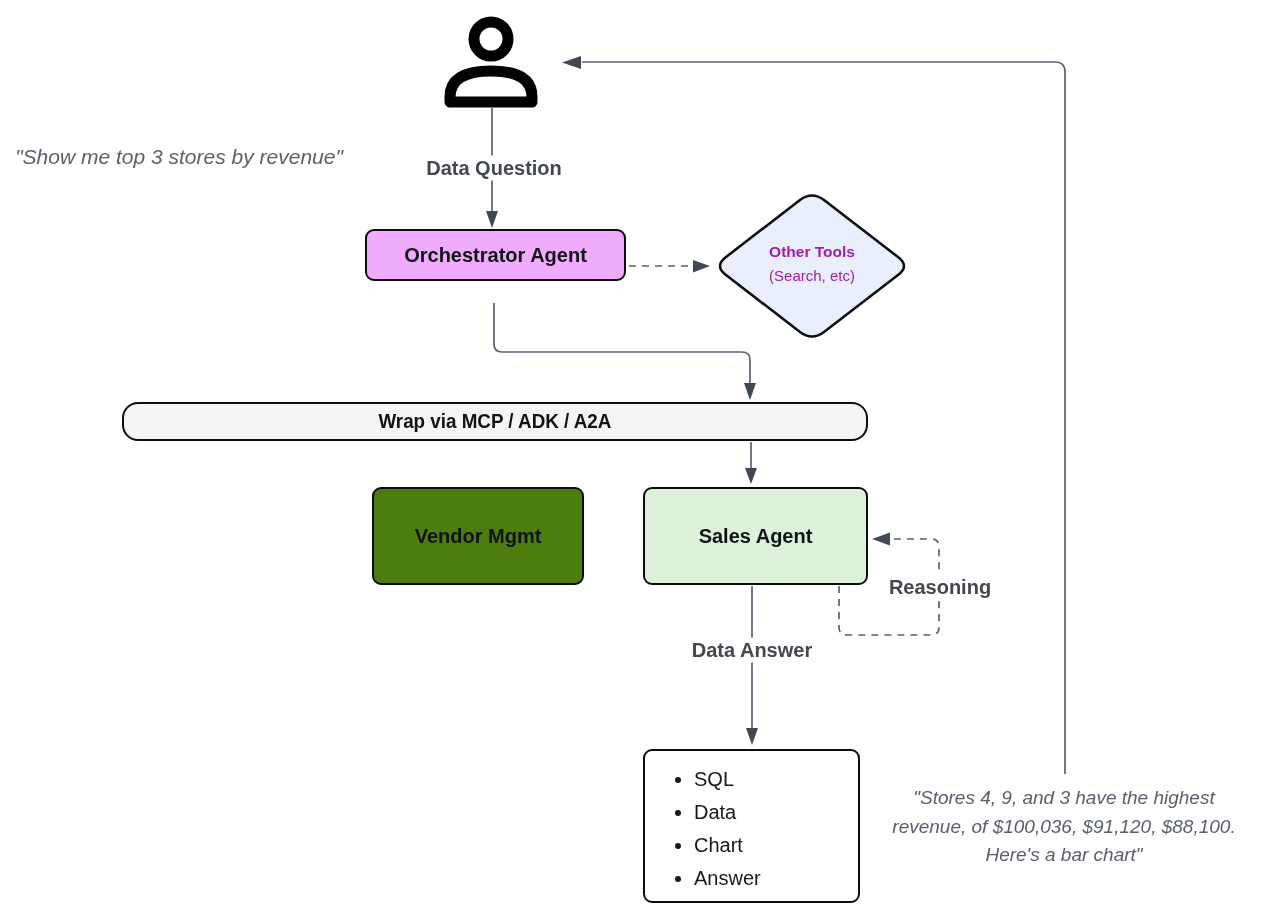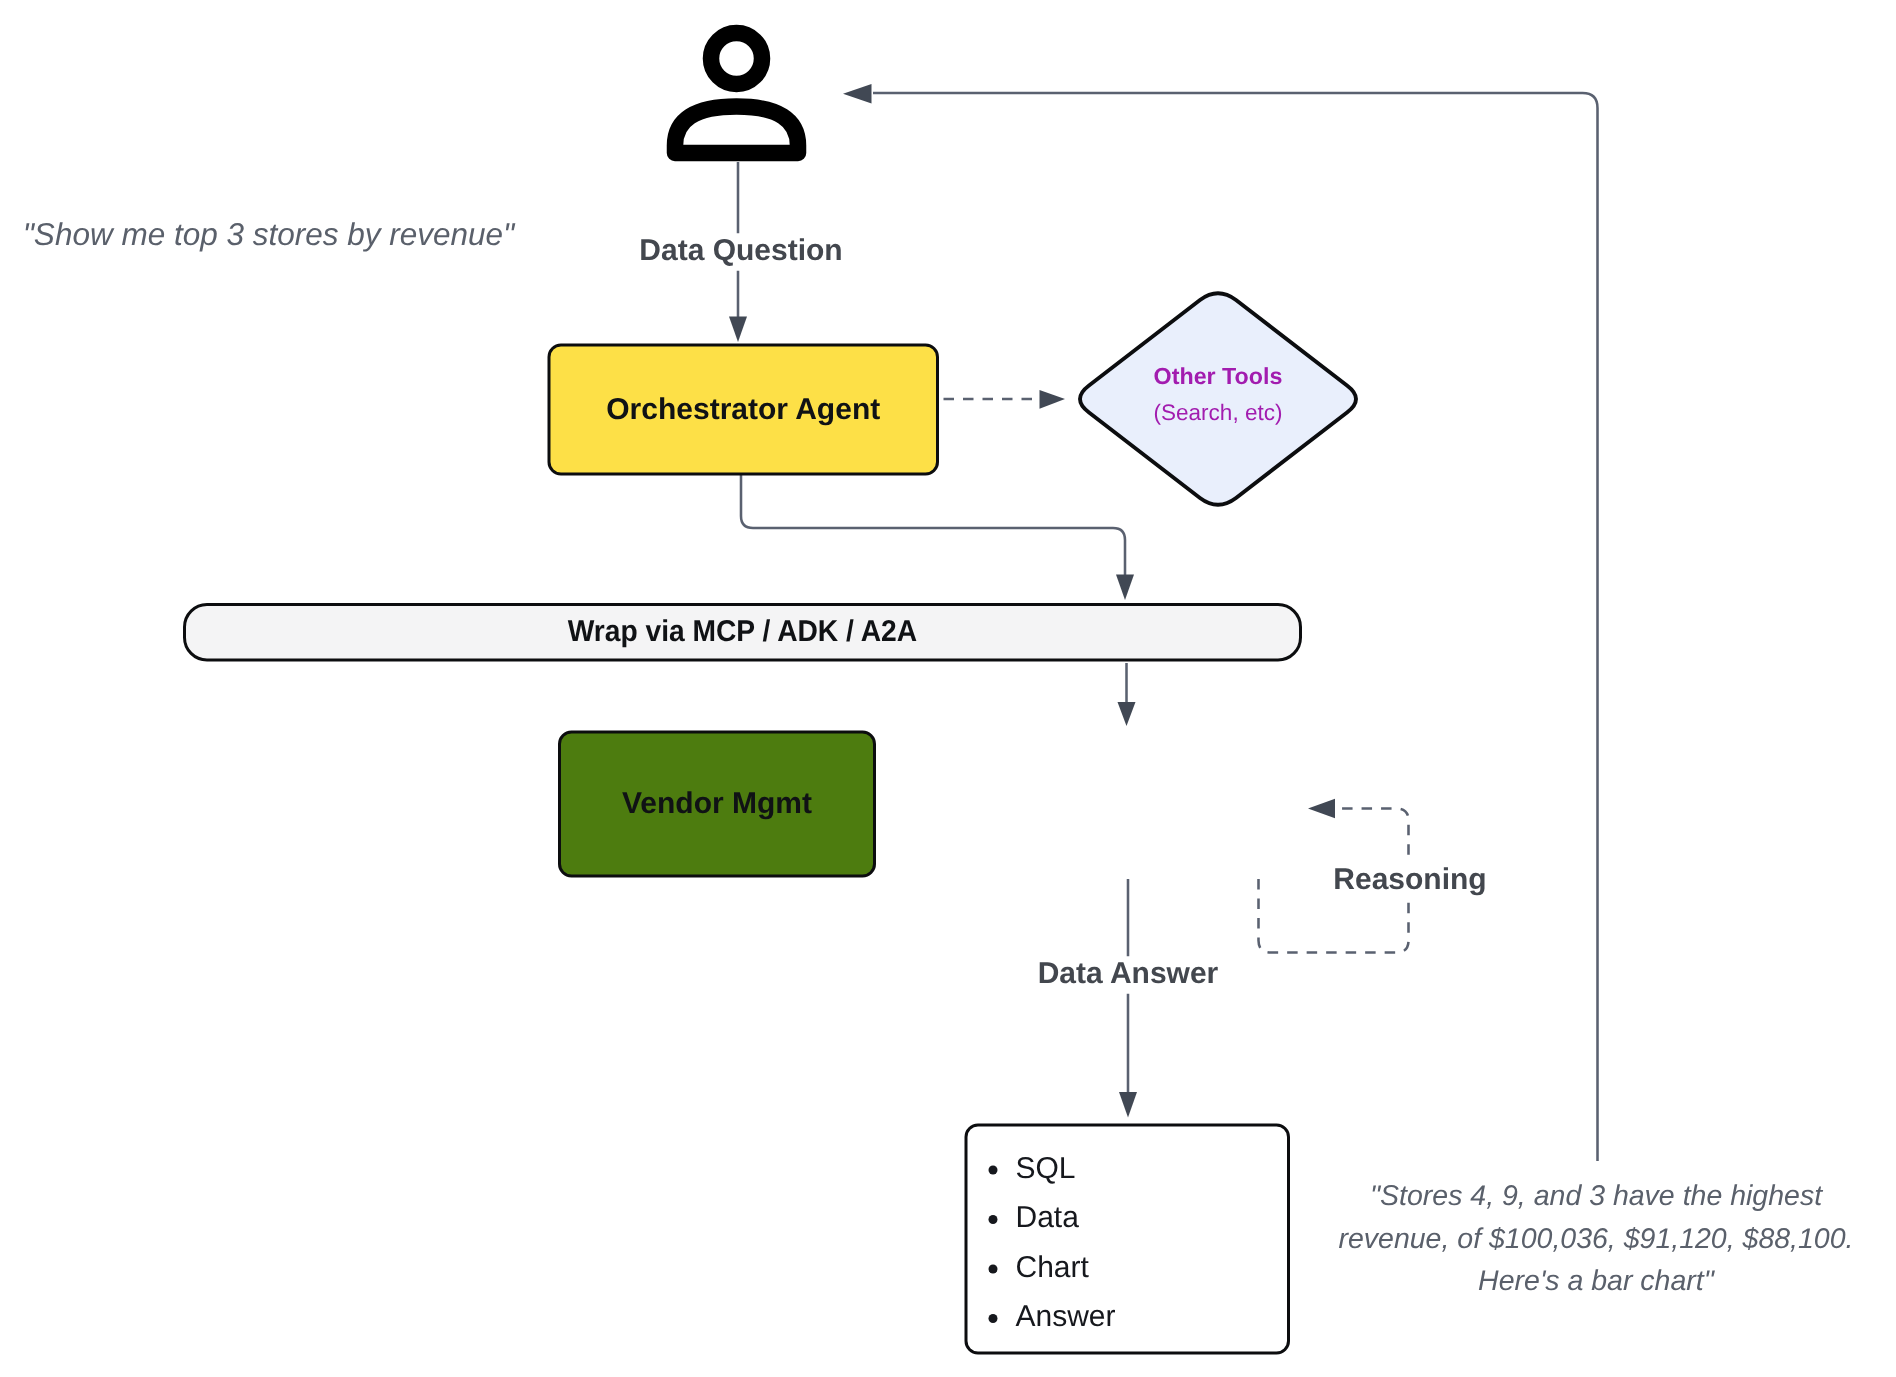--- a/index.html
+++ b/index.html
@@ -22,32 +22,32 @@
     border-radius: 9px;
     display: flex;
     align-items: center;
     justify-content: center;
     font-weight: bold;
     font-size: 20px;
     color: #101215;
     box-sizing: border-box;
     text-align: center;
   }
-  .node-orchestrator { left:365px; top:229px; width:261px; height:88px; background:#fde047; }
+  .node-orchestrator { left:365px; top:229px; width:261px; height:52px; background:#f0abfc; }
   .node-wrap        { left:122px; top:402px; width:746px; height:39px; background:#f4f4f5; border-radius:16px; }
   .node-wrap span   { transform: scaleX(.94); }
   .node-inventory   { left:122px; top:487px; width:216px; height:98px; background:#fbf0d2; }
   .node-vendor      { left:372px; top:487px; width:212px; height:98px; background:#4d7c0f; }
   .node-sales       { left:643px; top:487px; width:225px; height:98px; background:#dcf0da; }
   .node-output {
     left:643px; top:749px; width:217px; height:154px; background:#ffffff;
     font-weight: normal; justify-content: flex-start; align-items: flex-start;
   }
   .node-output ul {
-    margin: 12px 0 0 0;
+    margin: 12px 0 0 17px;
     padding: 0 0 0 32px;
     list-style: disc;
     font-size: 20px;
     line-height: 33px;
     color: #16181d;
     text-align: left;
   }
   .diamond-label {
     position: absolute;
     left: 712px; top: 240px; width: 200px;
@@ -141,20 +141,23 @@
 
   <div class="node node-wrap">
     <span>Wrap via MCP / ADK / A2A</span>
   </div>
 
 
   <div class="node node-vendor">
     <span>Vendor Mgmt</span>
   </div>
 
+  <div class="node node-sales">
+    <span>Sales Agent</span>
+  </div>
 
   <div class="node node-output">
     <ul>
       <li>SQL</li>
       <li>Data</li>
       <li>Chart</li>
       <li>Answer</li>
     </ul>
   </div>
 

